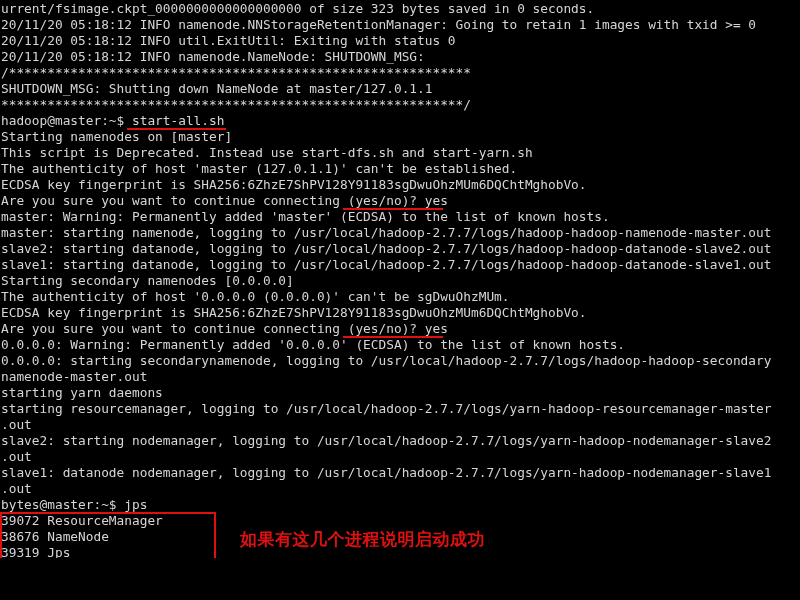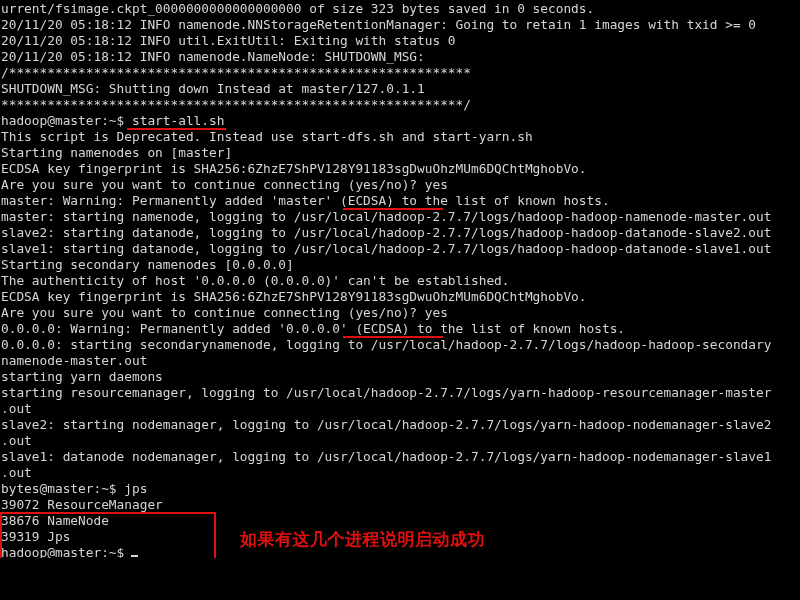--- a/index.html
+++ b/index.html
@@ -78,33 +78,34 @@
 <body>
 
 <div id="terminal">
 
   <div id="lines">
       <span class="line">urrent/fsimage.ckpt_0000000000000000000 of size 323 bytes saved in 0 seconds.</span>
       <span class="line">20/11/20 05:18:12 INFO namenode.NNStorageRetentionManager: Going to retain 1 images with txid &gt;= 0</span>
       <span class="line">20/11/20 05:18:12 INFO util.ExitUtil: Exiting with status 0</span>
       <span class="line">20/11/20 05:18:12 INFO namenode.NameNode: SHUTDOWN_MSG:</span>
       <span class="line">/************************************************************</span>
-      <span class="line">SHUTDOWN_MSG: Shutting down Instead at master/127.0.1.1</span>
+      <span class="line">SHUTDOWN_MSG: Shutting down NameNode at master/127.0.1.1</span>
       <span class="line">************************************************************/</span>
       <span class="line">hadoop@master:~$ start-all.sh</span>
+      <span class="line">Starting namenodes on [master]</span>
       <span class="line">This script is Deprecated. Instead use start-dfs.sh and start-yarn.sh</span>
-      <span class="line">Starting namenodes on [master]</span>
+      <span class="line">The authenticity of host 'master (127.0.1.1)' can't be established.</span>
       <span class="line">ECDSA key fingerprint is SHA256:6ZhzE7ShPV128Y91183sgDwuOhzMUm6DQChtMghobVo.</span>
       <span class="line">Are you sure you want to continue connecting (yes/no)? yes</span>
       <span class="line">master: Warning: Permanently added 'master' (ECDSA) to the list of known hosts.</span>
       <span class="line">master: starting namenode, logging to /usr/local/hadoop-2.7.7/logs/hadoop-hadoop-namenode-master.out</span>
       <span class="line">slave2: starting datanode, logging to /usr/local/hadoop-2.7.7/logs/hadoop-hadoop-datanode-slave2.out</span>
       <span class="line">slave1: starting datanode, logging to /usr/local/hadoop-2.7.7/logs/hadoop-hadoop-datanode-slave1.out</span>
       <span class="line">Starting secondary namenodes [0.0.0.0]</span>
-      <span class="line">The authenticity of host '0.0.0.0 (0.0.0.0)' can't be established.</span>
+      <span class="line">The authenticity of host '0.0.0.0 (0.0.0.0)' can't be sgDwuOhzMUm.</span>
       <span class="line">ECDSA key fingerprint is SHA256:6ZhzE7ShPV128Y91183sgDwuOhzMUm6DQChtMghobVo.</span>
       <span class="line">Are you sure you want to continue connecting (yes/no)? yes</span>
       <span class="line">0.0.0.0: Warning: Permanently added '0.0.0.0' (ECDSA) to the list of known hosts.</span>
       <span class="line">0.0.0.0: starting secondarynamenode, logging to /usr/local/hadoop-2.7.7/logs/hadoop-hadoop-secondary</span>
       <span class="line">namenode-master.out</span>
       <span class="line">starting yarn daemons</span>
       <span class="line">starting resourcemanager, logging to /usr/local/hadoop-2.7.7/logs/yarn-hadoop-resourcemanager-master</span>
       <span class="line">.out</span>
       <span class="line">slave2: starting nodemanager, logging to /usr/local/hadoop-2.7.7/logs/yarn-hadoop-nodemanager-slave2</span>
       <span class="line">.out</span>

